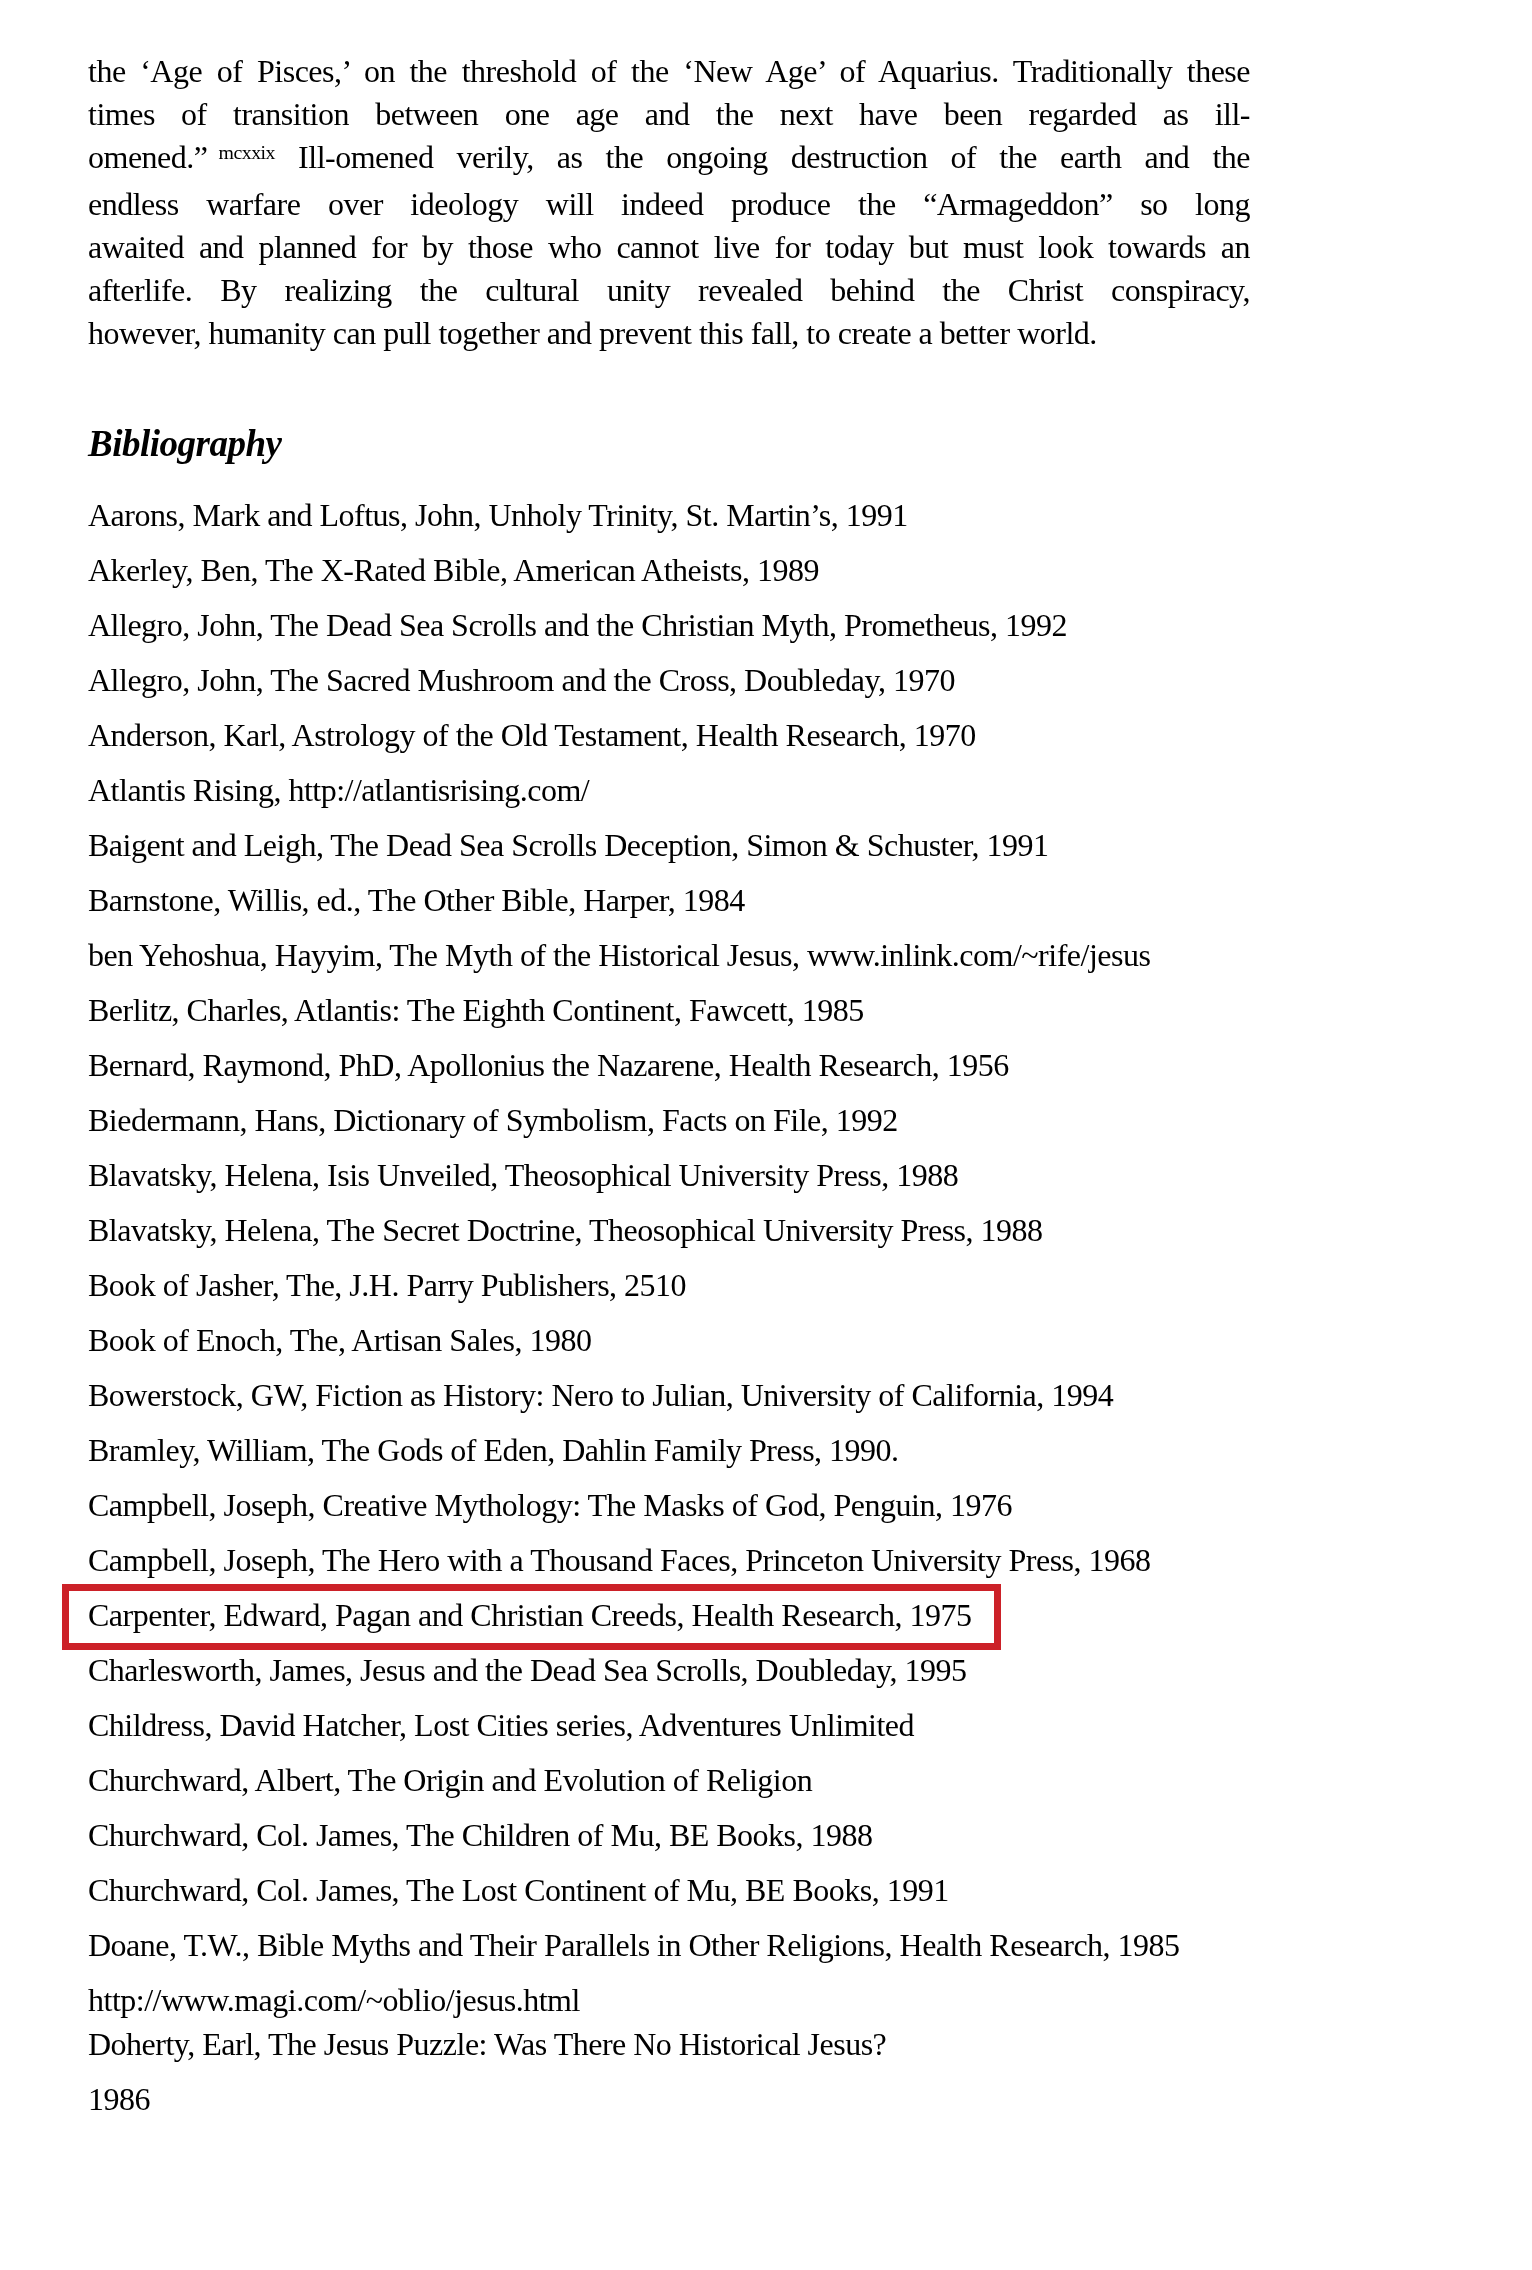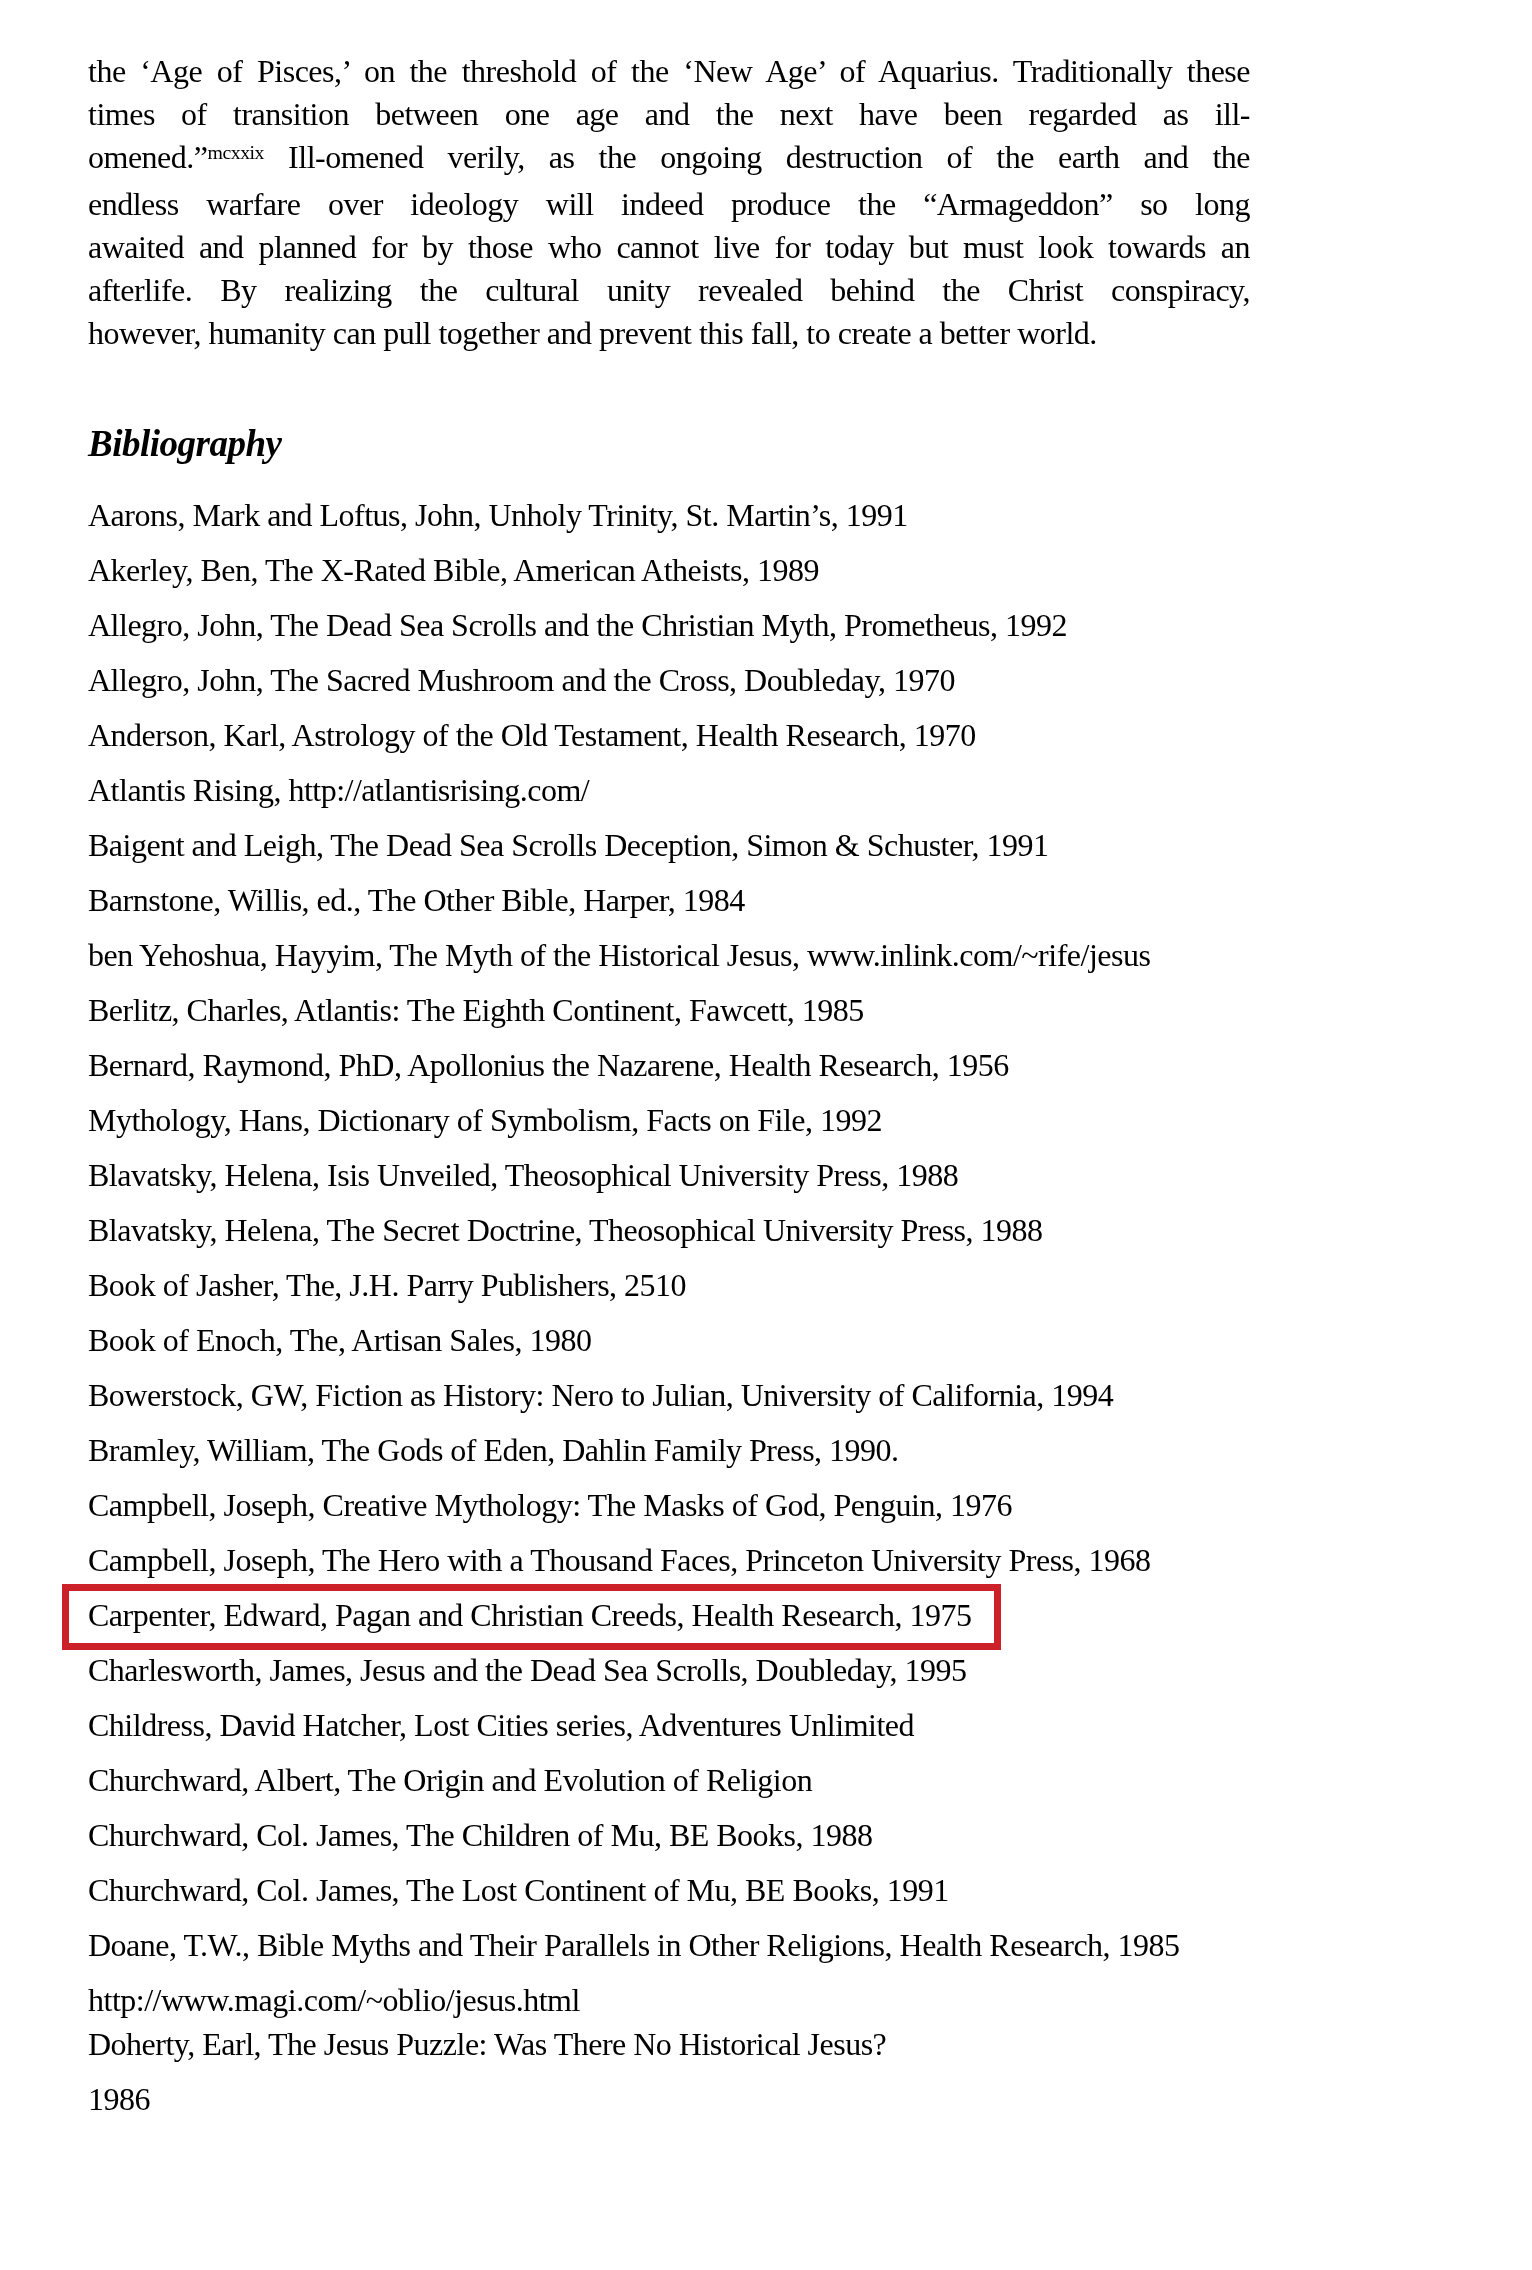--- a/index.html
+++ b/index.html
@@ -8,21 +8,21 @@
     width:1340px; height:2270px;
     background:#ffffff; color:#000000;
     font-family:"Liberation Serif","DejaVu Serif",serif;
     box-sizing:border-box;
     padding:50px 90px 0 88px;
     overflow:hidden;
   }
   .para { font-size:32px; line-height:43px; letter-spacing:-0.5px; }
   .para-line { text-align:justify; text-align-last:justify; }
   .para-line.last { text-align-last:auto; }
-  .fnref { font-size:0.62em; position:relative; top:-0.45em; }
+  .fnref { font-size:0.62em; position:relative; top:-0.45em;margin-left:11px; }
   .bib-heading {
     margin:62px 0 0 0;
     font-size:37px; line-height:54px;
     font-weight:bold; font-style:italic;
     letter-spacing:-0.5px;
   }
   .entries { margin-top:22px; }
   .entry { font-size:32px; line-height:44px; margin-bottom:11px; letter-spacing:-0.5px; }
   .entry-line { white-space:nowrap; }
   .it { }
@@ -76,21 +76,21 @@
       <div class="entry">
         <div class="entry-line"><span class="">ben Yehoshua, Hayyim, </span><span class="it">The Myth of the Historical Jesus</span><span class="">, www.inlink.com/~rife/jesus</span></div>
       </div>
       <div class="entry">
         <div class="entry-line"><span class="">Berlitz, Charles, </span><span class="it">Atlantis: The Eighth Continent</span><span class="">, Fawcett, 1985</span></div>
       </div>
       <div class="entry">
         <div class="entry-line"><span class="">Bernard, Raymond, PhD, </span><span class="it">Apollonius the Nazarene</span><span class="">, Health Research, 1956</span></div>
       </div>
       <div class="entry">
-        <div class="entry-line"><span class="">Mythology, Hans, </span><span class="it">Dictionary of Symbolism</span><span class="">, Facts on File, 1992</span></div>
+        <div class="entry-line"><span class="">Biedermann, Hans, </span><span class="it">Dictionary of Symbolism</span><span class="">, Facts on File, 1992</span></div>
       </div>
       <div class="entry">
         <div class="entry-line"><span class="">Blavatsky, Helena, </span><span class="it">Isis Unveiled</span><span class="">, Theosophical University Press, 1988</span></div>
       </div>
       <div class="entry">
         <div class="entry-line"><span class="">Blavatsky, Helena, </span><span class="it">The Secret Doctrine</span><span class="">, Theosophical University Press, 1988</span></div>
       </div>
       <div class="entry">
         <div class="entry-line"><span class="it">Book of Jasher, The</span><span class="">, J.H. Parry Publishers, 2510</span></div>
       </div>

